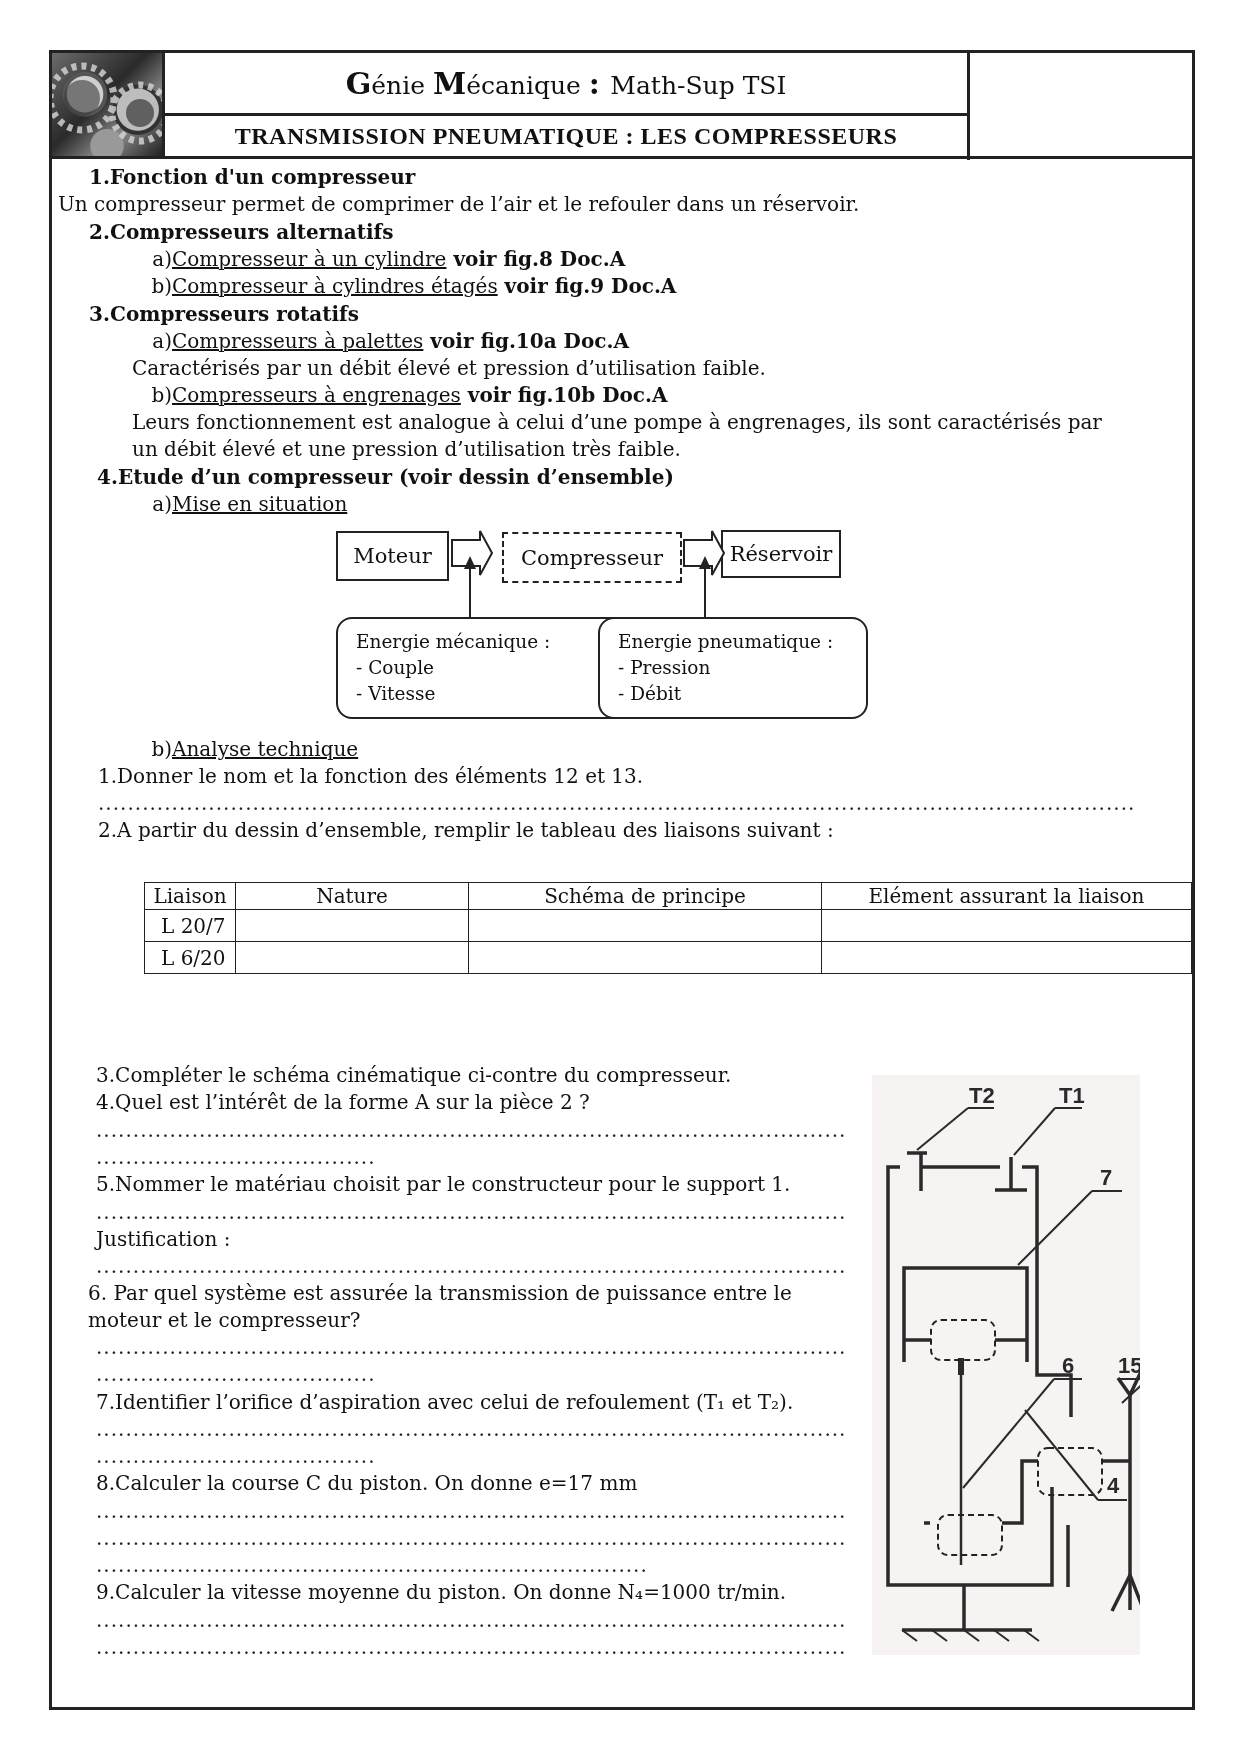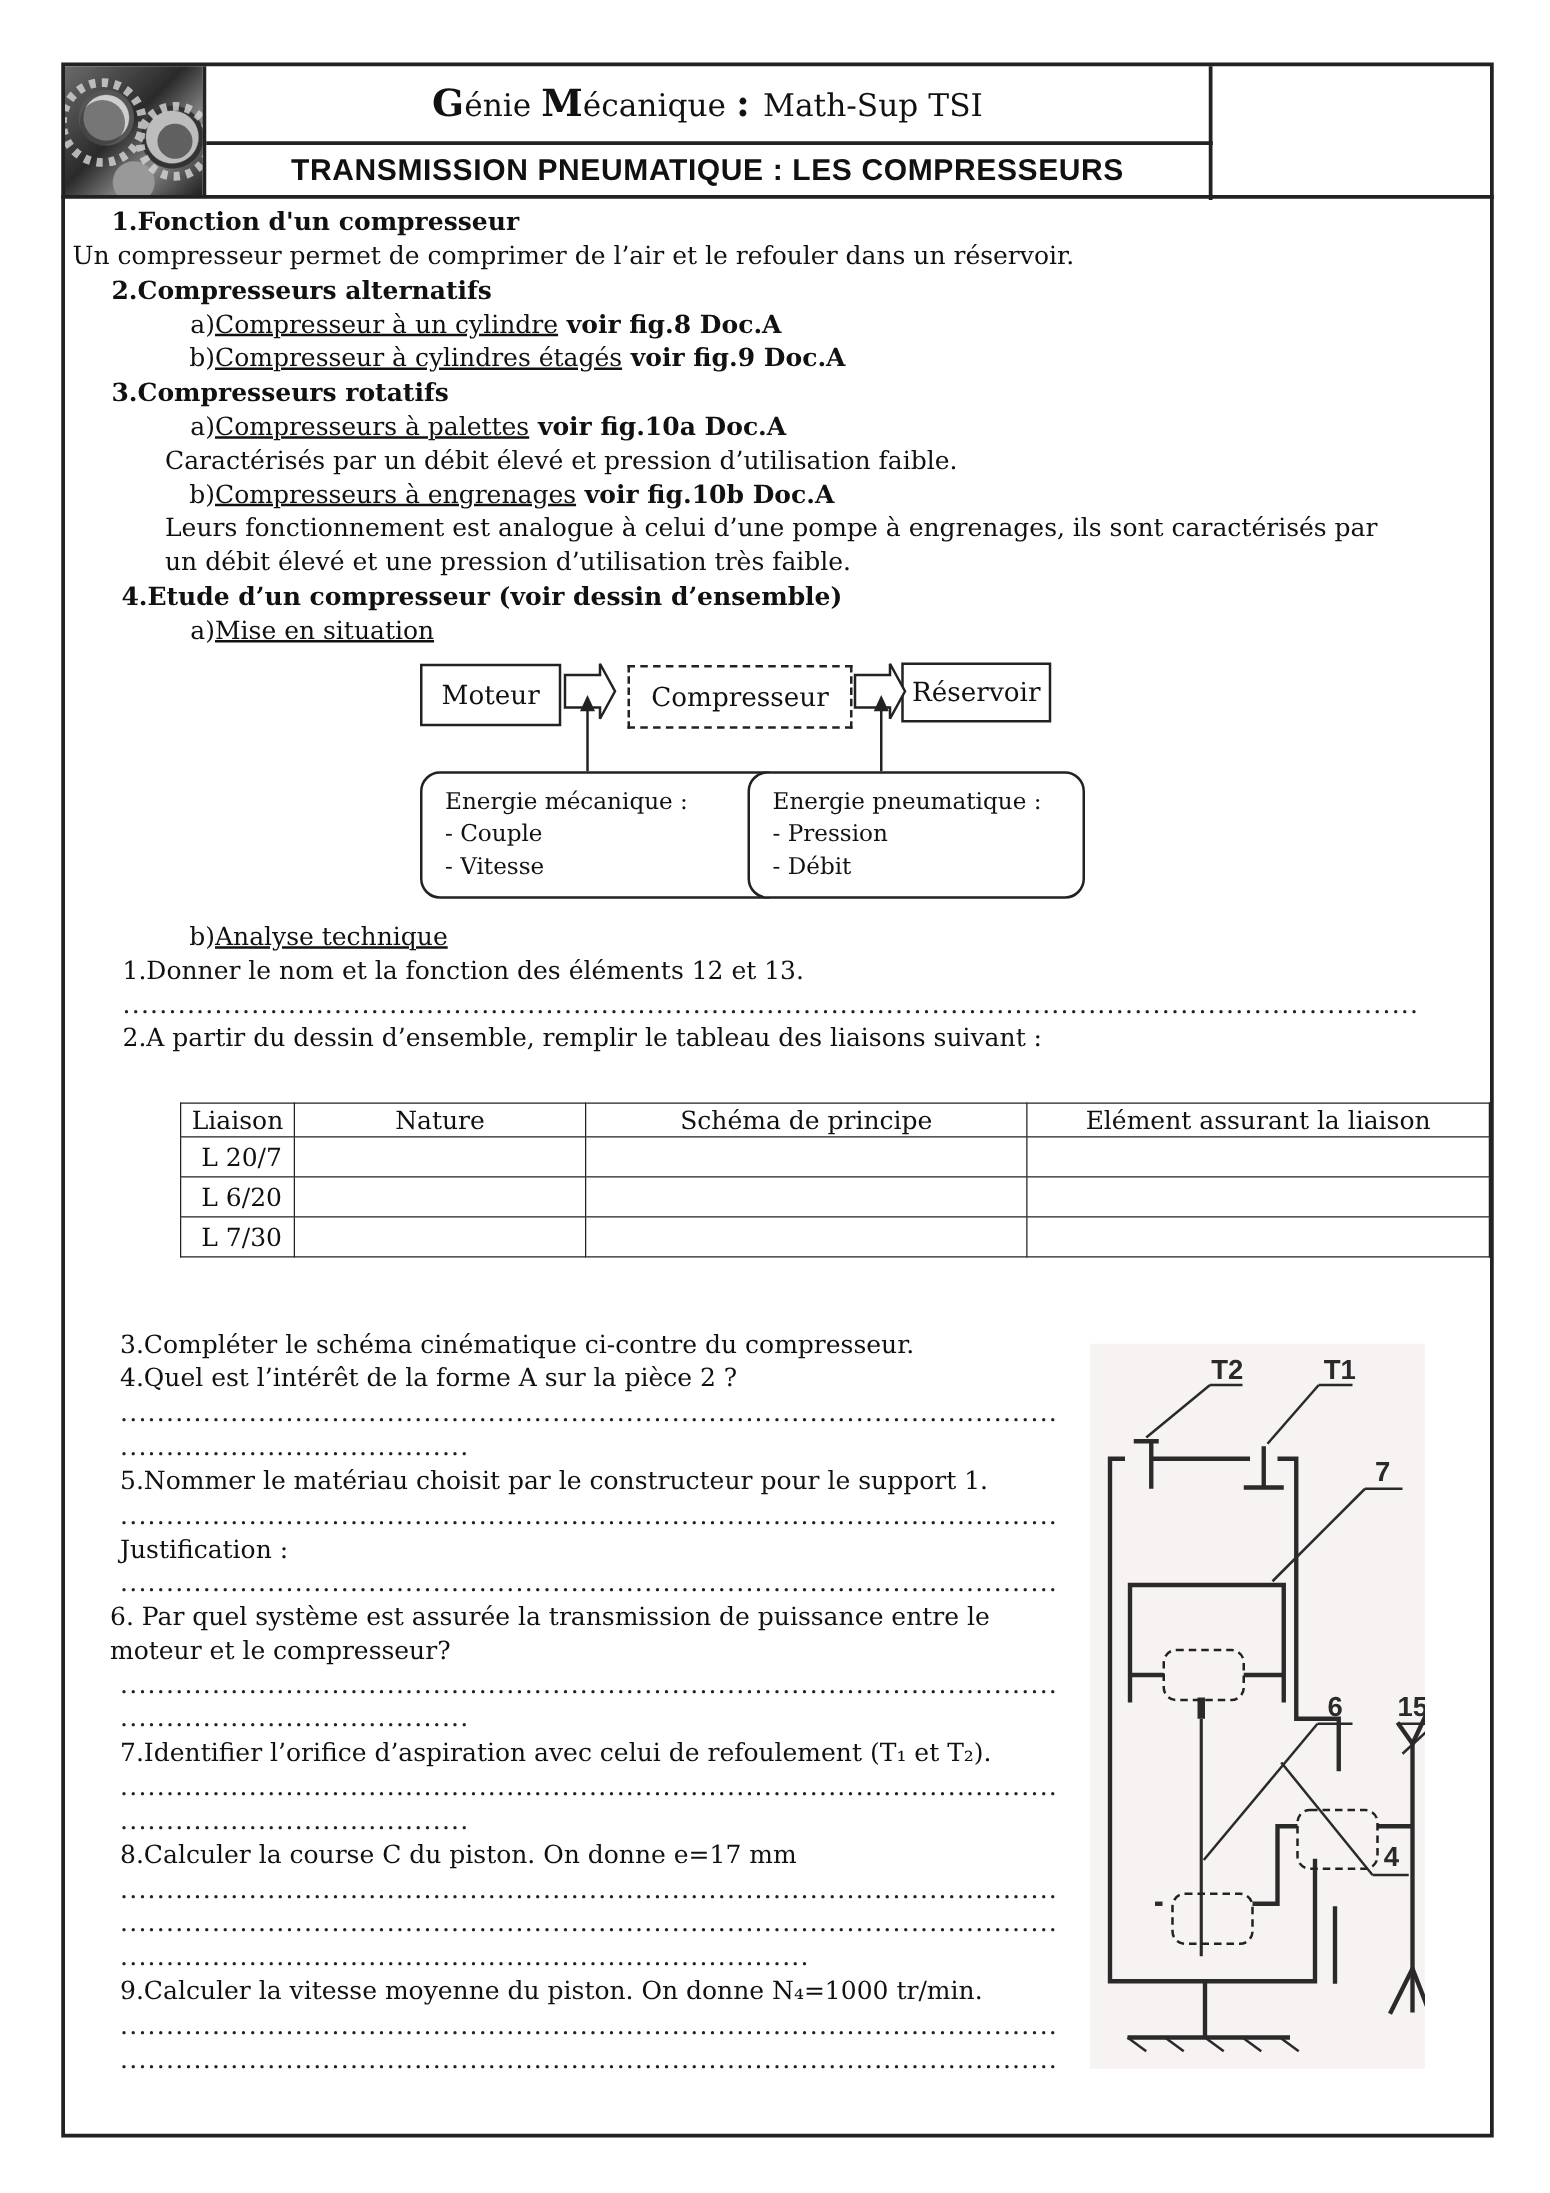--- a/index.html
+++ b/index.html
@@ -8,21 +8,21 @@
   .hdr { position:absolute; left:49px; top:50px; width:1146px; height:106px; }
   .logo { position:absolute; left:3px; top:3px; width:110px; height:103px; background:
       radial-gradient(circle at 30% 40%, #cfcfcf 0 18%, #555 19% 22%, transparent 23%),
       radial-gradient(circle at 78% 55%, #bdbdbd 0 20%, #333 21% 24%, transparent 25%),
       radial-gradient(circle at 50% 90%, #999 0 15%, transparent 16%),
       linear-gradient(135deg,#6b6b6b,#2a2a2a 45%,#8a8a8a 70%,#1f1f1f);
       border-right:3px solid #222; }
   .logo svg { position:absolute; left:0; top:0; }
   .h-title1 { position:absolute; left:116px; top:3px; width:802px; height:60px; border-bottom:3px solid #222; border-right:3px solid #222; display:flex; align-items:center; justify-content:center; font-size:25px; font-family:"DejaVu Serif", serif; }
   .h-title1 b { font-size:30px; }
-  .h-title2 { position:absolute; left:116px; top:63px; width:802px; height:47px; border-right:3px solid #222; display:flex; align-items:center; justify-content:center; font-size:24px; font-weight:bold; letter-spacing:0.5px; font-family:Liberation Sans, sans-serif; }
+  .h-title2 { position:absolute; left:116px; top:63px; width:802px; height:47px; border-right:3px solid #222; display:flex; align-items:center; justify-content:center; font-size:24px; font-weight:bold; letter-spacing:0.5px; font-family:Liberation Serif, serif; }
   .h-right { position:absolute; left:918px; top:3px; width:225px; height:103px; font-family:"Liberation Sans", sans-serif; font-size:19px; }
   .h-right .r1 { height:30px; border-bottom:3px solid #222; padding-left:6px; line-height:30px; }
   .h-right .r2 { height:27px; border-bottom:3px solid #222; padding-left:6px; line-height:27px; }
   .h-right .r3 { height:40px; padding-left:6px; line-height:36px; }
   .hdr-bottom { position:absolute; left:49px; top:156px; width:1146px; height:3px; background:#222; }
   .content { position:absolute; left:58px; top:164px; width:1080px; font-size:20px; line-height:27.5px; }
   .line { position:absolute; white-space:nowrap;text-align:right; }
   .num { display:inline-block; width:52px; font-weight:bold; }
   .bold { font-weight:bold; }
   .u { text-decoration:underline; }
@@ -126,26 +126,20 @@
         <td></td>
         <td></td>
         <td></td>
       </tr>
     <tr>
         <td class="l">L 6/20</td>
         <td></td>
         <td></td>
         <td></td>
       </tr>
-    <tr>
-        <td class="l">L 7/30</td>
-        <td></td>
-        <td></td>
-        <td></td>
-      </tr>
   </tbody>
 </table>
 
 <div style="position:absolute;left:96px;top:1062px;font-size:20px;line-height:27.5px;width:760px">
   <div class="line" style="top:0">3.Compléter le schéma cinématique ci-contre du compresseur.</div>
   <div class="line" style="top:27px">4.Quel est l’intérêt de la forme A sur la pièce 2 ?</div>
   <div class="dots" style="top:55px;width:752px">..........................................................................................................................................................................</div>
   <div class="dots" style="top:82px;width:280px">....................................................</div>
   <div class="line" style="top:109px">5.Nommer le matériau choisit par le constructeur pour le support 1.</div>
   <div class="dots" style="top:137px;width:752px">..........................................................................................................................................................................</div>

